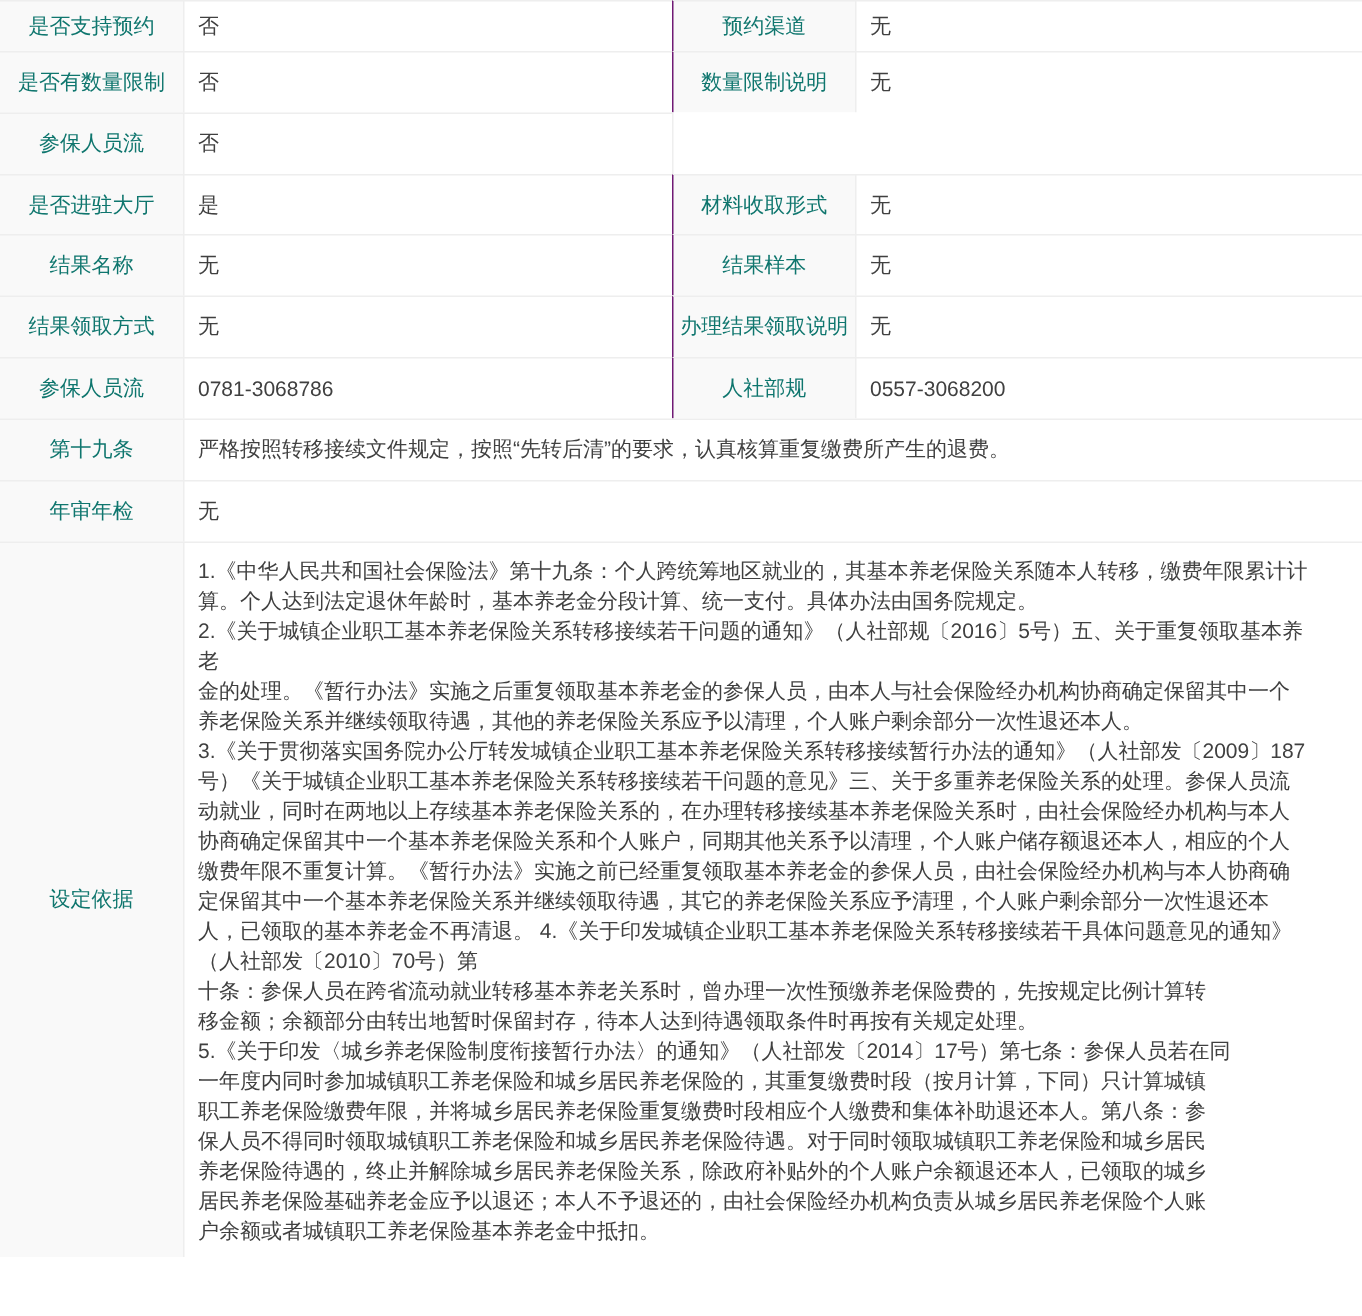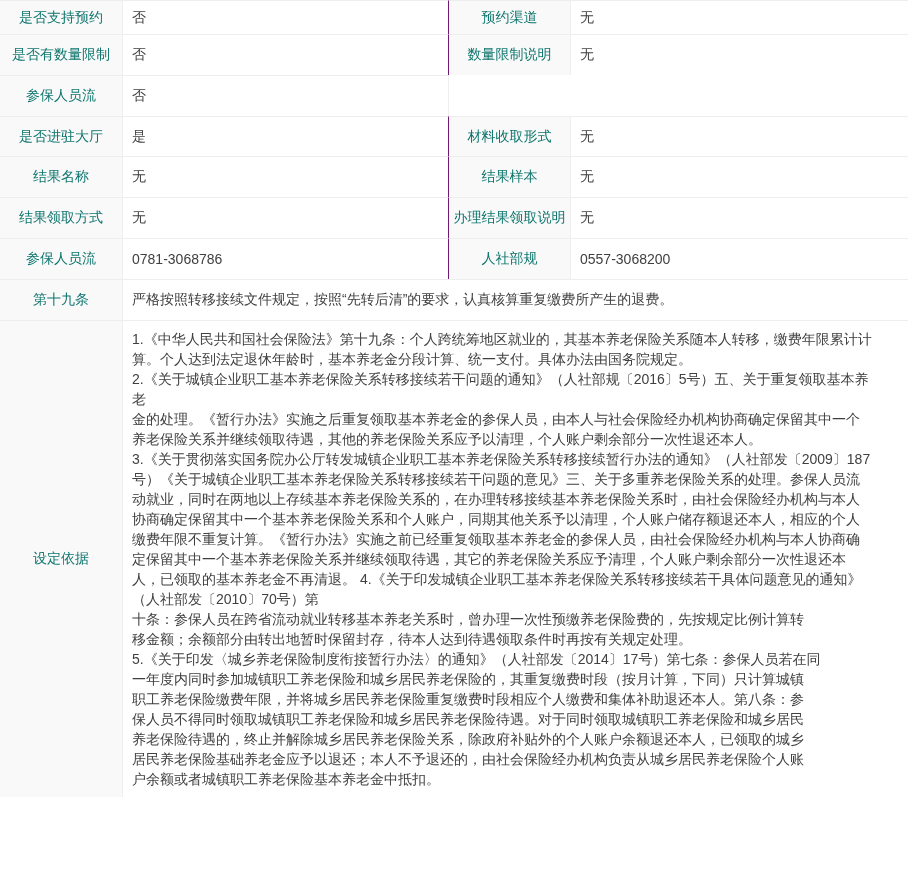--- a/index.html
+++ b/index.html
@@ -88,20 +88,24 @@
     <td class="val">0781-3068786</td>
     <th class="lbl lbl2">人社部规</th>
     <td class="val">0557-3068200</td>
   </tr>
 
   <tr style="height:41px">
     <th class="lbl">第十九条</th>
     <td class="val" colspan="3">严格按照转移接续文件规定，按照“先转后清”的要求，认真核算重复缴费所产生的退费。</td>
   </tr>
 
+  <tr style="height:41px">
+    <th class="lbl">年审年检</th>
+    <td class="val" colspan="3">无</td>
+  </tr>
 
   <tr style="height:475px">
     <th class="lbl">设定依据</th>
     <td class="val multiline" colspan="3">1.《中华人民共和国社会保险法》第十九条：个人跨统筹地区就业的，其基本养老保险关系随本人转移，缴费年限累计计
 算。个人达到法定退休年龄时，基本养老金分段计算、统一支付。具体办法由国务院规定。
 2.《关于城镇企业职工基本养老保险关系转移接续若干问题的通知》（人社部规〔2016〕5号）五、关于重复领取基本养
 老
 金的处理。《暂行办法》实施之后重复领取基本养老金的参保人员，由本人与社会保险经办机构协商确定保留其中一个
 养老保险关系并继续领取待遇，其他的养老保险关系应予以清理，个人账户剩余部分一次性退还本人。
 3.《关于贯彻落实国务院办公厅转发城镇企业职工基本养老保险关系转移接续暂行办法的通知》（人社部发〔2009〕187

